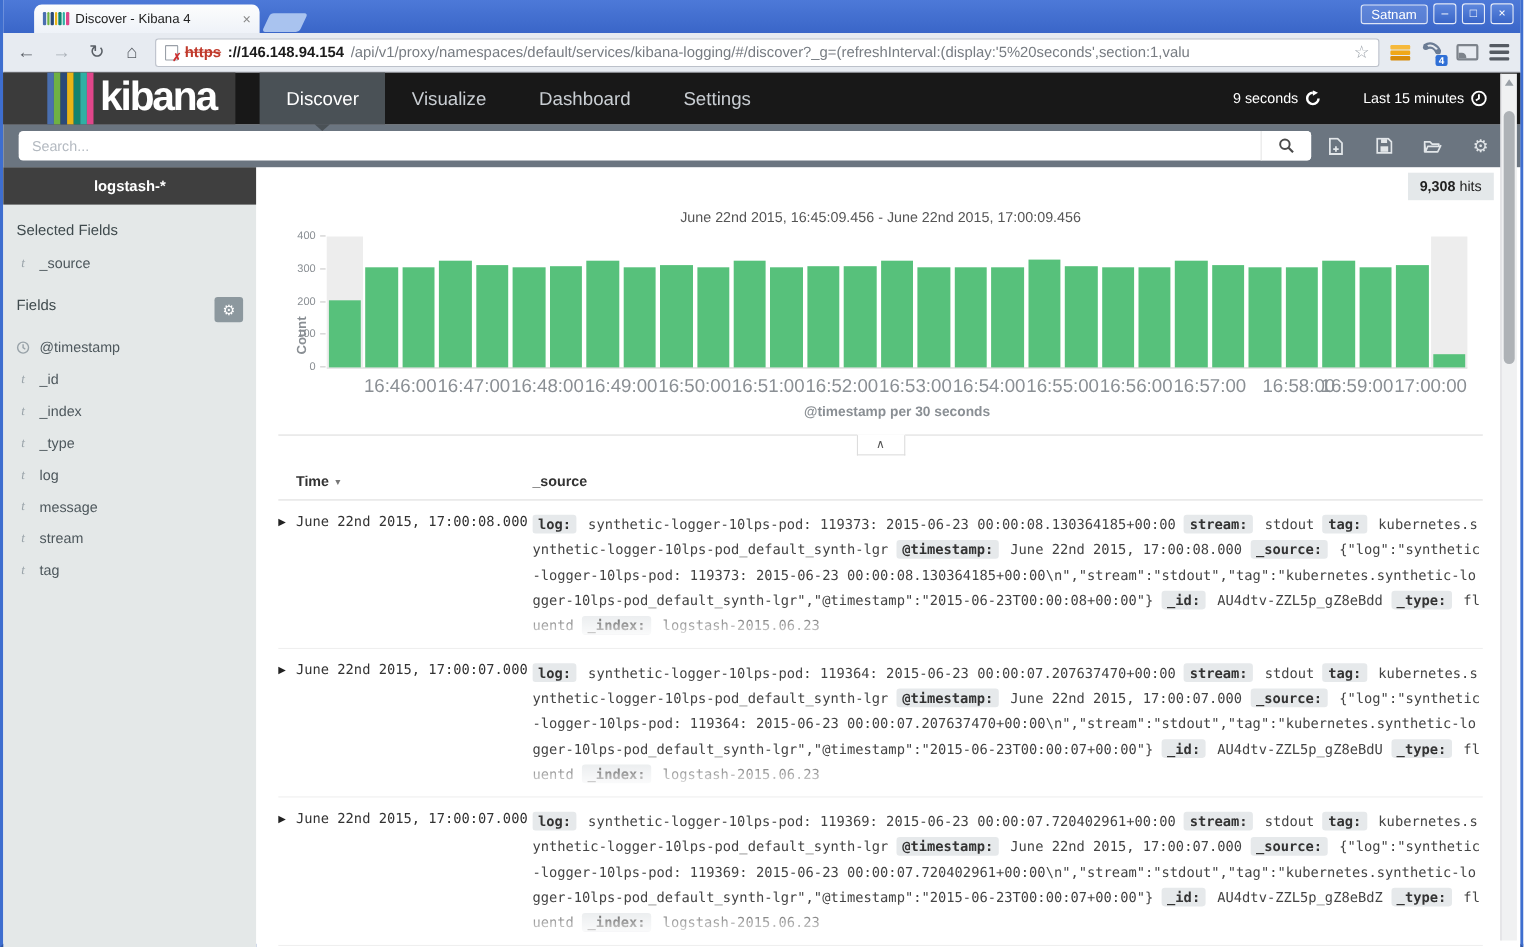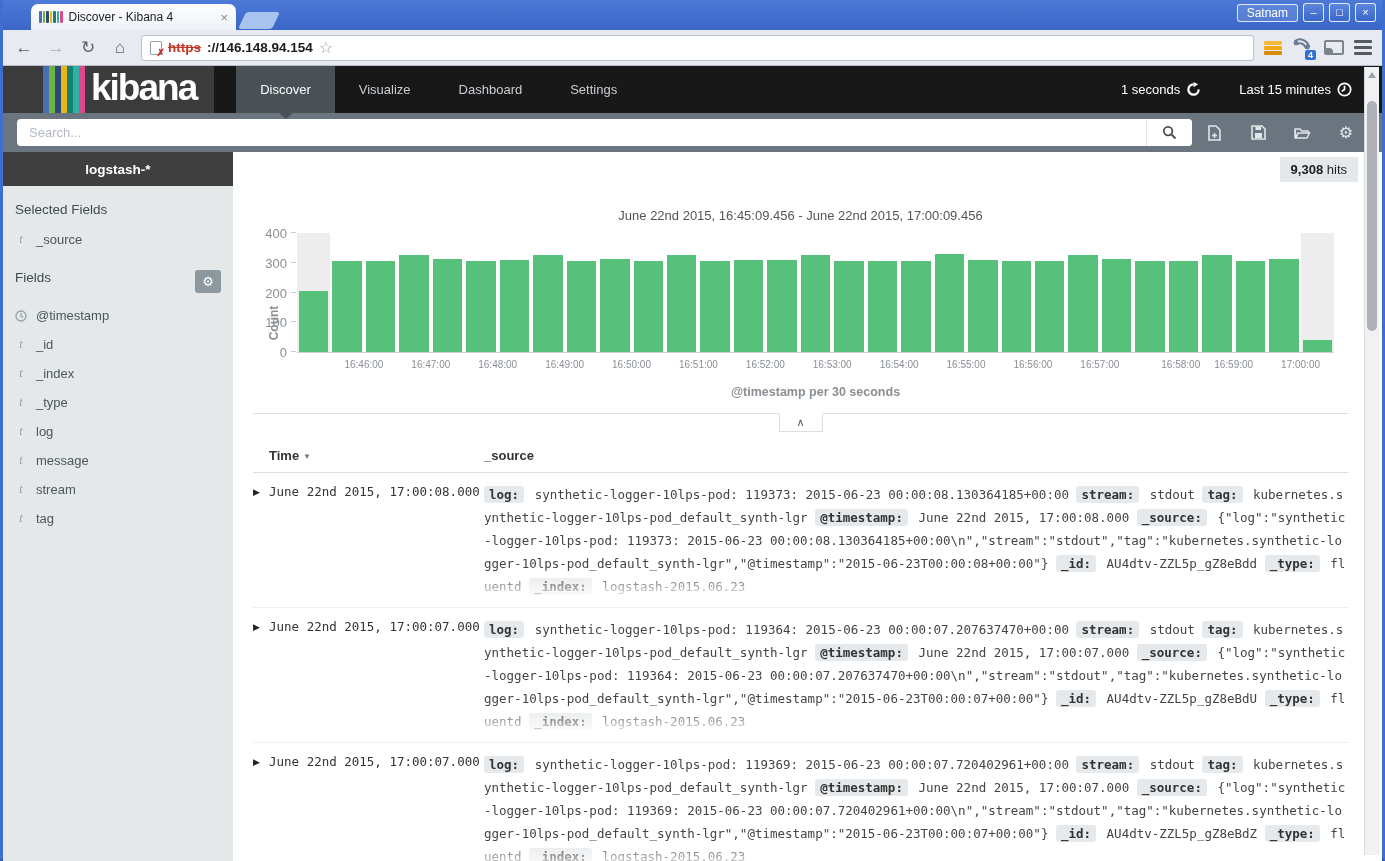--- a/index.html
+++ b/index.html
@@ -48,21 +48,21 @@
   .hamburger i { width:18px; height:3px; background:#555b63; border-radius:1px; }
 
   
   .knav { height:47px; background:#181818; display:flex; align-items:stretch; position:relative; z-index:3; }
   .brand { background:#3b3b3b; display:flex; align-items:stretch; padding-right:18px;padding-left:40px; }
   .stripes { display:flex; }
   .stripes i { width:6px; }
   .wordmark { color:#fff; font-size:37px; font-weight:bold; letter-spacing:-2px; line-height:44px; padding-left:6px;
     font-family:"Liberation Sans", sans-serif; }
   .nav-tabs { display:flex; align-items:stretch; margin-left:22px; }
-  .nav-tab { color:#c9ced3; font-size:13px; display:flex; align-items:center; padding:0 24px; position:relative; }
+  .nav-tab { color:#c9ced3; font-size:17px; display:flex; align-items:center; padding:0 24px; position:relative; }
   .nav-tab.active { background:#4a5156; color:#fff; }
   .nav-tab.active::after { content:""; position:absolute; left:50%; bottom:-6px; margin-left:-7px;
     border-left:7px solid transparent; border-right:7px solid transparent; border-top:6px solid #4a5156; }
   .knav-right { margin-left:auto; display:flex; align-items:center; gap:38px; padding-right:30px; color:#fff; font-size:13px; }
   .knav-item { display:flex; align-items:center; gap:6px; }
 
   
   .searchrow { height:39px; background:#6b7580; display:flex; align-items:center; padding:0 14px; position:relative; z-index:2; }
   .searchbox { flex:1; height:27px; background:#fff; border-radius:4px; display:flex; align-items:center; overflow:hidden; }
   .searchbox input { flex:1; border:none; outline:none; font-size:13px; padding:0 12px; color:#333;
@@ -80,32 +80,32 @@
   .side-heading { font-size:13.5px; color:#3f4a4d; padding:16px 12px 8px; display:flex; align-items:flex-start; }
   .gear-btn { margin-left:auto; width:26px; height:23px; background:#8c989e; border-radius:3px; color:#fff;
     font-size:13px; display:flex; align-items:center; justify-content:center; }
   .field-item { display:flex; align-items:center; gap:9px; padding:7px 12px; font-size:13px; color:#4d575c; }
   .f-ico { width:12px; text-align:center; color:#98a2a8; font-family:"Liberation Serif", serif; font-style:italic; font-size:12px; }
 
   .main { flex:1; position:relative; background:#fff; padding:0 34px 0 20px; overflow:hidden; }
   .hits-badge { position:absolute; top:5px; right:24px; background:#e4e8ea; padding:5px 11px; font-size:13px; color:#222; }
   .hits-badge b { font-weight:bold; }
 
-  .chart-title { text-align:center; font-size:13px; color:#555; margin-top:56px; }
+  .chart-title { text-align:center; font-size:13px; color:#555; margin-top:38px; }
   .chart-wrap { position:relative; margin:10px 14px 0 44px; }
   .chart-plot { position:relative; height:120px; border-bottom:1px solid #d0d0d0; display:flex; align-items:flex-end; }
   .slot { flex:1; height:100%; position:relative; padding:0 2px; }
   .slot.partial { background:#ededed; }
   .bar { position:absolute; left:2px; right:2px; bottom:0; background:#57c17b; }
-  .y-tick { position:absolute; right:calc(100% + 10px); font-size:13px; color:#8a8f94; transform:translateY(50%); }
+  .y-tick { position:absolute; right:calc(100% + 10px); font-size:10px; color:#8a8f94; transform:translateY(50%); }
   .y-dash { position:absolute; left:-6px; width:5px; height:1px; background:#c9c9c9; }
   .count-label { position:absolute; left:-40px; top:50%; transform:rotate(-90deg) translateX(0); transform-origin:center;
     font-size:12px; font-weight:bold; color:#8a8f94; }
   .x-axis { position:relative; height:18px; margin-top:6px; }
-  .x-tick { position:absolute; transform:translateX(-50%); font-size:10px; color:#8a8f94; white-space:nowrap; }
+  .x-tick { position:absolute; transform:translateX(-50%); font-size:17px; color:#8a8f94; white-space:nowrap; }
   .x-title { text-align:center; font-size:12.5px; font-weight:bold; color:#8a8f94; margin-top:8px; }
 
   .collapse-wrap { border-top:1px solid #ddd; margin-top:14px; display:flex; justify-content:center; }
   .collapse-btn { width:44px; height:19px; background:#fff; border:1px solid #ddd; border-top:1px solid #fff;
     margin-top:-1px; text-align:center; font-size:11px; color:#555; line-height:17px; }
 
   .doc-table { margin-top:16px; }
   .thead { display:flex; font-size:13px; font-weight:bold; color:#333; padding-bottom:9px; border-bottom:1px solid #ddd; }
   .th-spacer { width:16px; flex:none; }
   .col-time { width:215px; flex:none; }
@@ -158,20 +158,21 @@
 
   <div class="toolbar">
     <span class="nav-glyph">←</span>
     <span class="nav-glyph disabled">→</span>
     <span class="nav-glyph">↻</span>
     <span class="nav-glyph">⌂</span>
     <div class="urlbar">
       <span class="page-ico"></span>
       <span class="url-https">https</span>
       <span class="url-host">://146.148.94.154</span>
+      <span class="url-path">/api/v1/proxy/namespaces/default/services/kibana-logging/#/discover?_g=(refreshInterval:(display:'5%20seconds',section:1,valu</span>
       <span class="url-star">☆</span>
     </div>
     <span class="ext-notes">
         <i></i>
         <i></i>
         <i></i>
       </span>
     <span class="ext-phone">
       <svg width="20" height="18" viewBox="0 0 20 18">
         <path d="M3 3 C9 -1 15 3 17 8 L14 10 C12 6 9 4 5 6 Z" fill="none" stroke="#6b7c94" stroke-width="2" stroke-linejoin="round"></path>
@@ -202,21 +203,21 @@
       <span class="wordmark">kibana</span>
     </div>
     <div class="nav-tabs">
         <div class="nav-tab active">Discover</div>
         <div class="nav-tab">Visualize</div>
         <div class="nav-tab">Dashboard</div>
         <div class="nav-tab">Settings</div>
       </div>
     <div class="knav-right">
       <span class="knav-item">
-        <span>1 seconds</span>
+        <span>9 seconds</span>
         <svg width="15" height="15" viewBox="0 0 16 16">
           <path d="M13.5 8 A5.5 5.5 0 1 1 8 2.5" fill="none" stroke="#fff" stroke-width="2.4"></path>
           <path d="M8 0 L13 2.5 L8 5.5 Z" fill="#fff"></path>
         </svg>
       </span>
       <span class="knav-item">
         <span>Last 15 minutes</span>
         <svg width="15" height="15" viewBox="0 0 16 16">
           <circle cx="8" cy="8" r="6.6" fill="none" stroke="#fff" stroke-width="1.8"></circle>
           <path d="M8 4 L8 8 L5 10" fill="none" stroke="#fff" stroke-width="1.8"></path>

